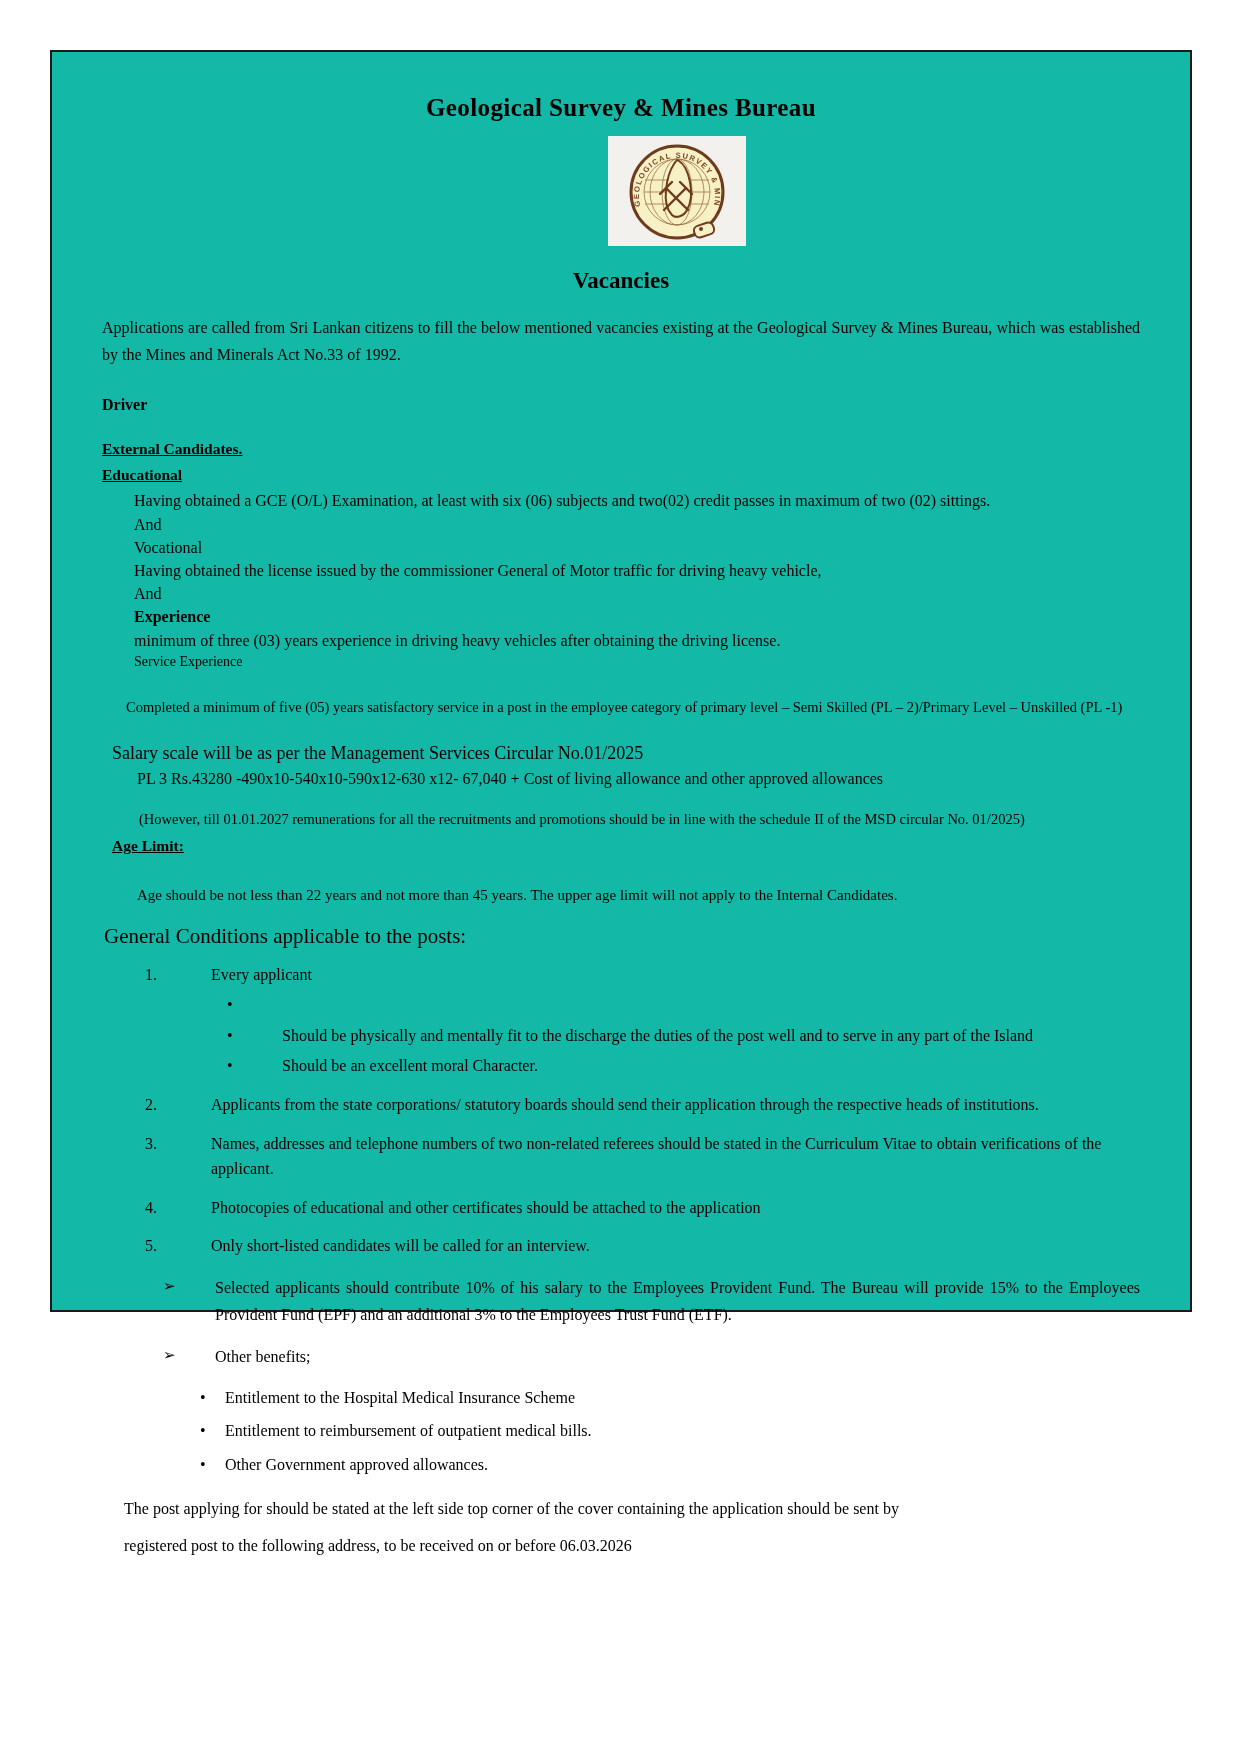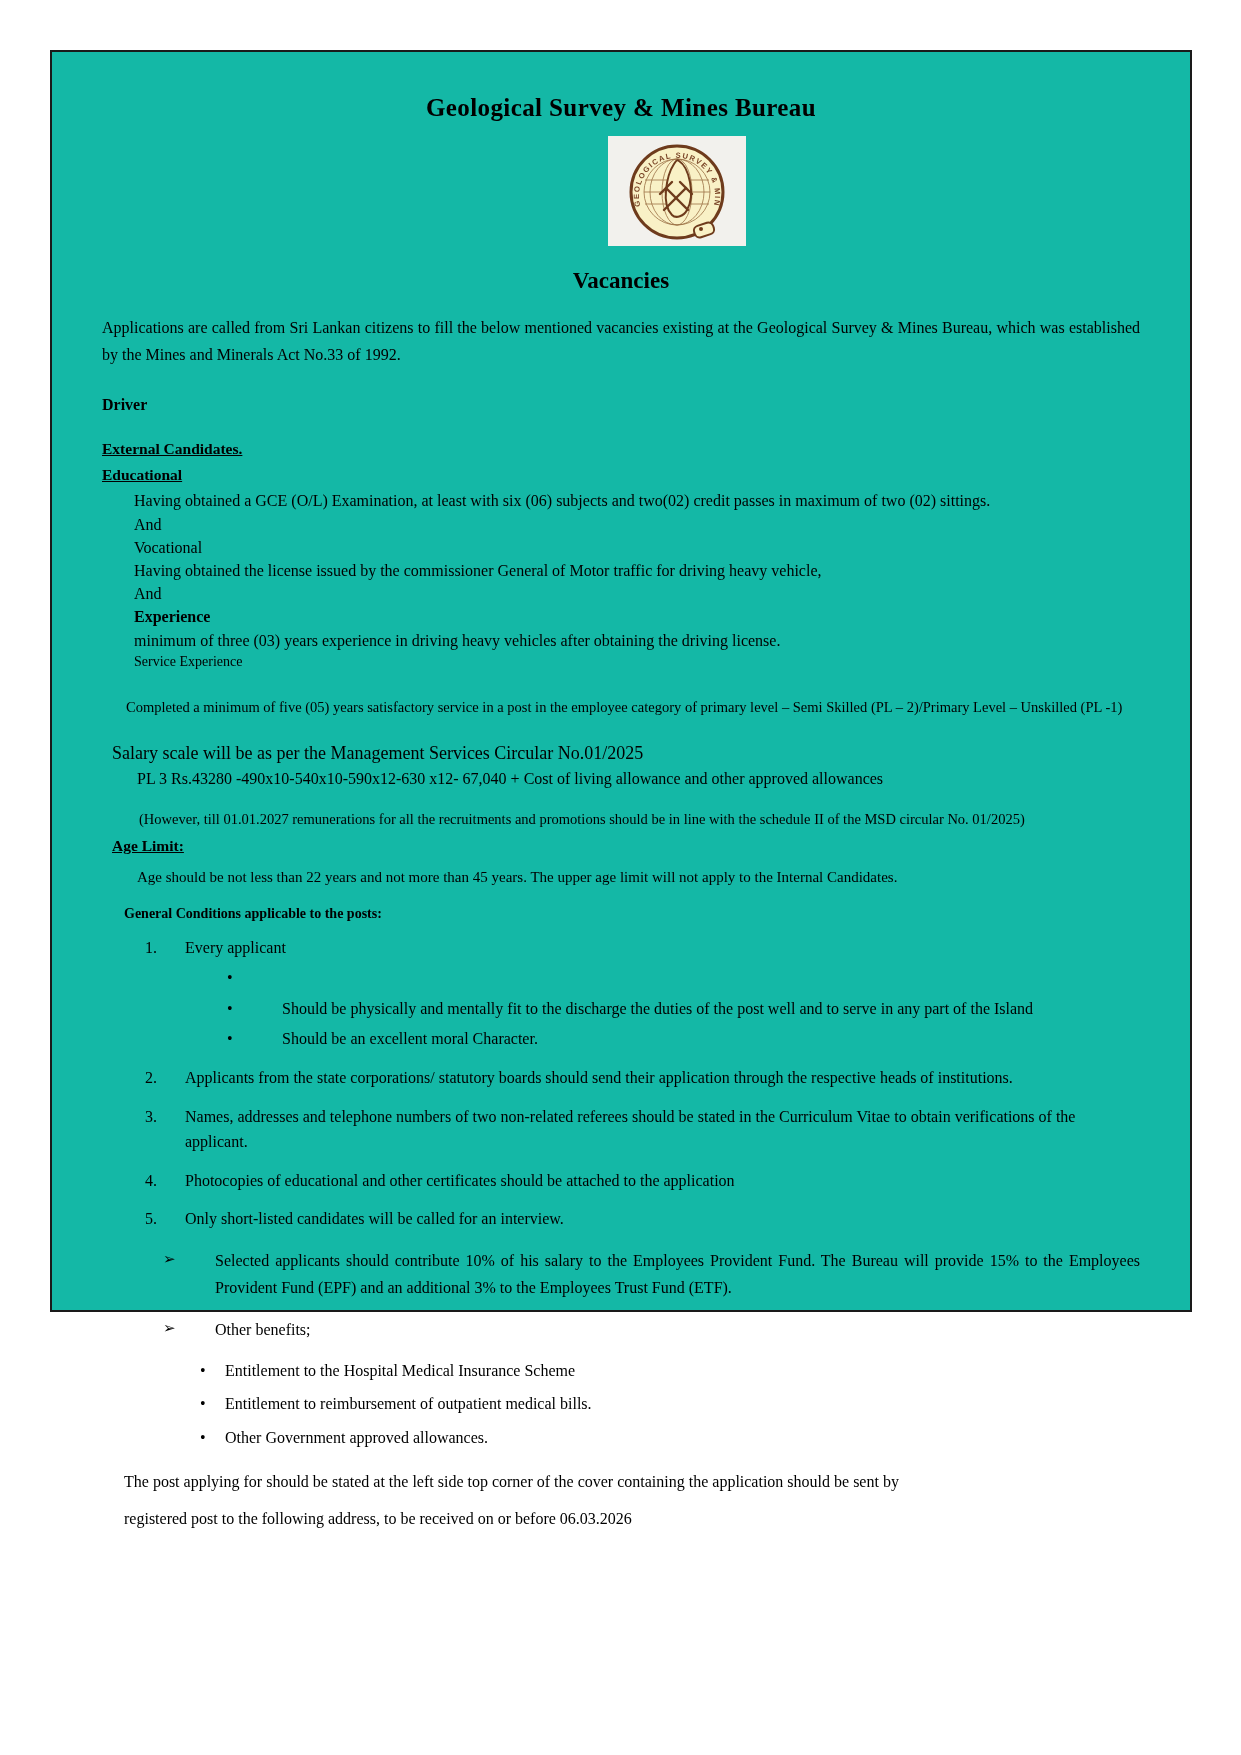--- a/index.html
+++ b/index.html
@@ -34,28 +34,28 @@
   .bold { font-weight:bold; }
   .edu-text { margin-top:5px; }
   .small { font-size:14px; }
 
   .service-text { margin-top:24px; margin-left:24px; font-size:14.5px; line-height:1.6; }
 
   .salary-heading { margin-top:24px; margin-left:10px; font-size:18px; font-weight:normal; }
   .salary-scale { margin-top:6px; margin-left:35px; font-size:16px; }
   .salary-note { margin-top:20px; margin-left:37px; font-size:14.5px; line-height:1.55; }
   .age-heading { margin-top:6px; margin-left:10px; }
-  .age-text { margin-top:14px; margin-left:35px; font-size:15px; }
-
-  .general-heading { margin-top:20px; margin-left:22px; font-size:14px; font-weight:bold; }
+  .age-text { margin-top:32px; margin-left:35px; font-size:15px; }
+
+  .general-heading { margin-top:20px; margin-left:2px; font-size:21px; font-weight:normal; }
 
   .olist { margin-top:8px; font-size:16px; }
   .oitem { display:flex; margin-top:13px; line-height:1.6; }
   .oitem .num { margin-left:43px; width:40px; flex:none; }
-  .oitem .itext { flex:1; }
+  .oitem .itext { flex:1;margin-left:26px; }
   .justify { text-align:justify; }
 
   .b1 { display:flex; margin-top:5px; line-height:1.6; font-size:16px; }
   .b1 .mark { margin-left:125px; width:55px; flex:none; }
   .b1 .btext { flex:1; }
 
   .arrow-item { display:flex; margin-top:15px; line-height:1.7; font-size:16px; }
   .arrow-item .mark { margin-left:61px; width:52px; flex:none; font-size:15px; }
   .arrow-item .atext { flex:1; }
 

